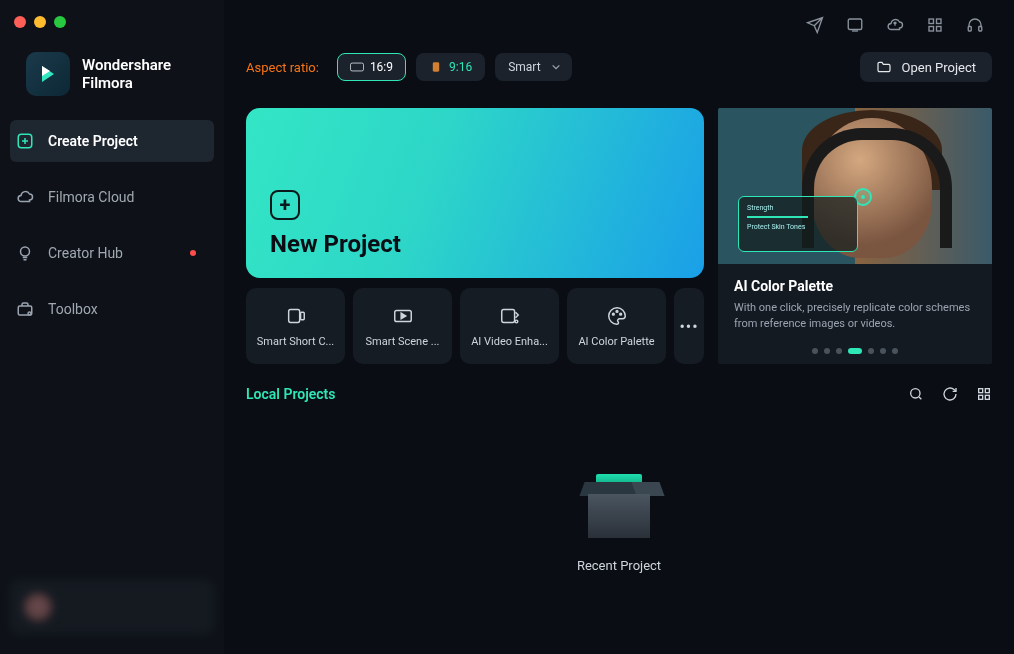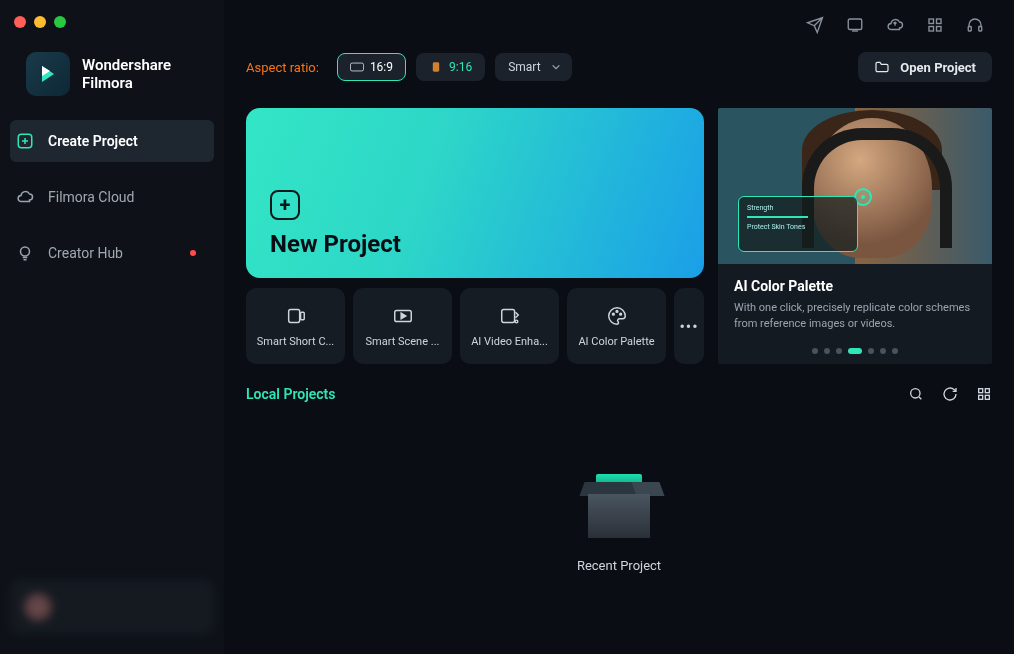--- a/index.html
+++ b/index.html
@@ -28,21 +28,21 @@
 .top-icons { display: flex; justify-content: flex-end; gap: 22px; padding: 4px 8px 18px 0; }
 .top-icons .ticon { width: 18px; height: 18px; color: #8a929c; cursor: pointer; }
 
 .top-row { display: flex; align-items: center; gap: 10px; margin-bottom: 26px; }
 .ar-label { font-size: 13px; color: #f97316; margin-right: 8px; }
 .chip { display: flex; align-items: center; gap: 6px; padding: 6px 12px; border-radius: 8px; background: #1b222c; font-size: 12px; color: #cfd5dc; border: 1px solid transparent; cursor: pointer; }
 .chip.sel { border-color: #2ee6b6; color: #fff; }
 .chip .ar-icon { width: 14px; height: 10px; }
 .chip.more { gap: 10px; padding-right: 10px;}
 .spacer { flex: 1; }
-.open-btn { display: flex; align-items: center; gap: 10px; padding: 7px 16px; border-radius: 8px; background: #1b222c; font-size: 13px; color: #e6e9ec; cursor: pointer; font-weight: bold; }
+.open-btn { display: flex; align-items: center; gap: 10px; padding: 7px 16px; border-radius: 8px; background: #1b222c; font-size: 13px; color: #e6e9ec; cursor: pointer; }
 
 .hero-row { display: flex; gap: 14px; height: 256px; }
 .hero-left { width: 458px; display: flex; flex-direction: column; gap: 10px; }
 .new-card { flex: 1; border-radius: 14px; background: linear-gradient(110deg, #33e6c5 0%, #2dd6c8 40%, #1a9fe8 100%); padding: 24px 24px 20px 24px; display: flex; flex-direction: column; justify-content: flex-end; cursor: pointer; }
 .plus-box { width: 30px; height: 30px; border: 2.5px solid #0a1a1a; border-radius: 8px; display: flex; align-items: center; justify-content: center; color: #0a1a1a; font-size: 20px; font-weight: 700; margin-bottom: 10px; }
 .new-title { font-size: 24px; font-weight: 700; color: #0a0e14; }
 .tool-row { display: flex; gap: 8px; height: 76px; }
 .tool-card { width: 99px; background: #161c24; border-radius: 10px; display: flex; flex-direction: column; align-items: center; justify-content: center; gap: 8px; padding: 6px 4px; cursor: pointer; }
 .tool-card .ticon { width: 22px; height: 22px; color: #cfd5dc; }
 .tool-label { font-size: 11px; color: #cfd5dc; text-align: center; white-space: nowrap; overflow: hidden; text-overflow: ellipsis; width: 90px; }
@@ -121,20 +121,30 @@
     <div class="nav-item">
       <span class="nicon">
         <svg width="18" height="18" viewBox="0 0 24 24" fill="none" stroke="currentColor" stroke-width="2">
             <circle cx="12" cy="10" r="6"></circle>
             <path d="M9 18h6M10 21h4"></path>
           </svg>
       </span>
       <span>Creator Hub</span>
       <span class="nav-dot"></span>
     </div>
+    <div class="nav-item">
+      <span class="nicon">
+        <svg width="18" height="18" viewBox="0 0 24 24" fill="none" stroke="currentColor" stroke-width="2">
+            <rect x="3" y="8" width="18" height="12" rx="2"></rect>
+            <path d="M8 8V6a2 2 0 0 1 2-2h4a2 2 0 0 1 2 2v2"></path>
+            <circle cx="18" cy="18" r="2"></circle>
+          </svg>
+      </span>
+      <span>Toolbox</span>
+    </div>
   </div>
 
   <div class="user-box">
     <div class="avatar"></div>
   </div>
 </div>
 
 <div class="main">
 
   <div class="top-icons">

